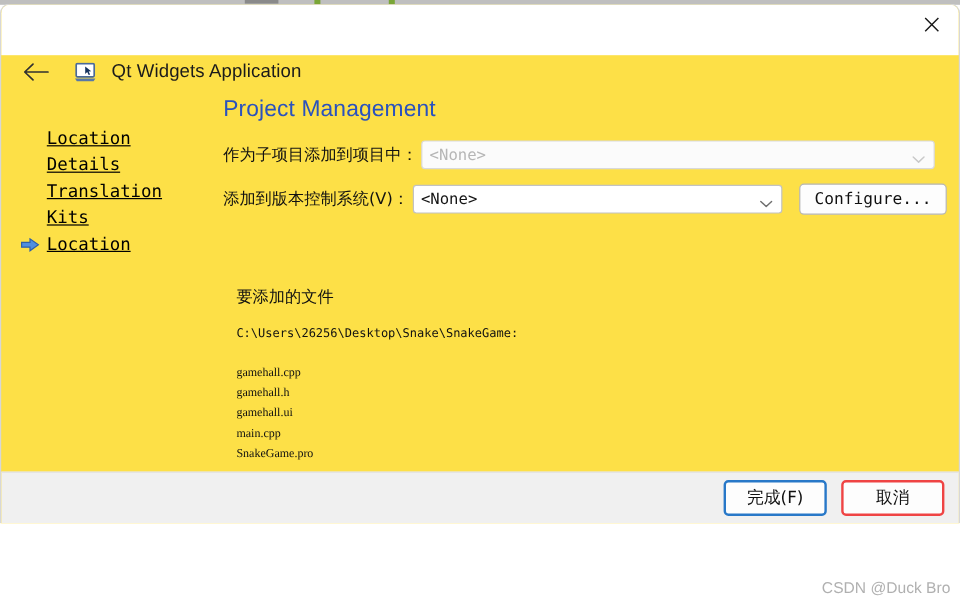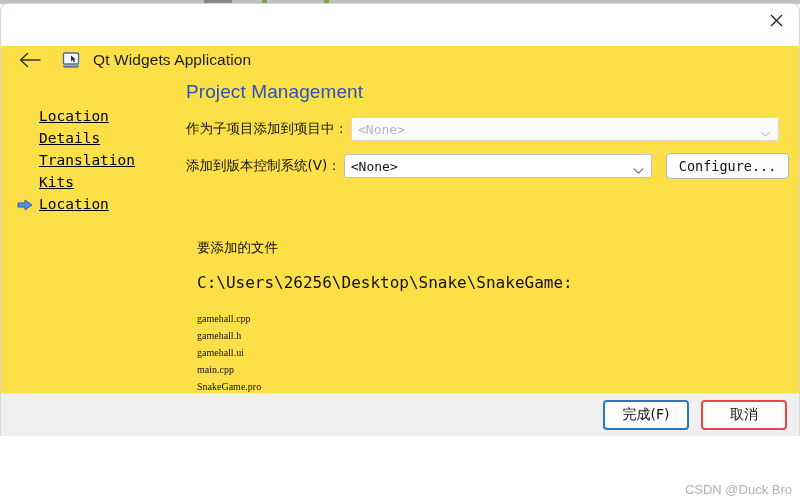--- a/index.html
+++ b/index.html
@@ -204,21 +204,21 @@
     padding-left: 11px;
   }
   .files-title {
     font-family: "DejaVu Sans", sans-serif;
     font-size: 13.5px;
     color: #111111;
   }
   .files-path {
     margin-top: 16px;
     font-family: "DejaVu Sans Mono", "Liberation Mono", monospace;
-    font-size: 16px;
+    font-size: 10px;
     color: #111111;
     white-space: nowrap;
   }
   .files-list {
     margin-top: 18px;
   }
   .file-line {
     font-family: Liberation Serif, serif;
     font-size: 10px;
     color: #111111;

